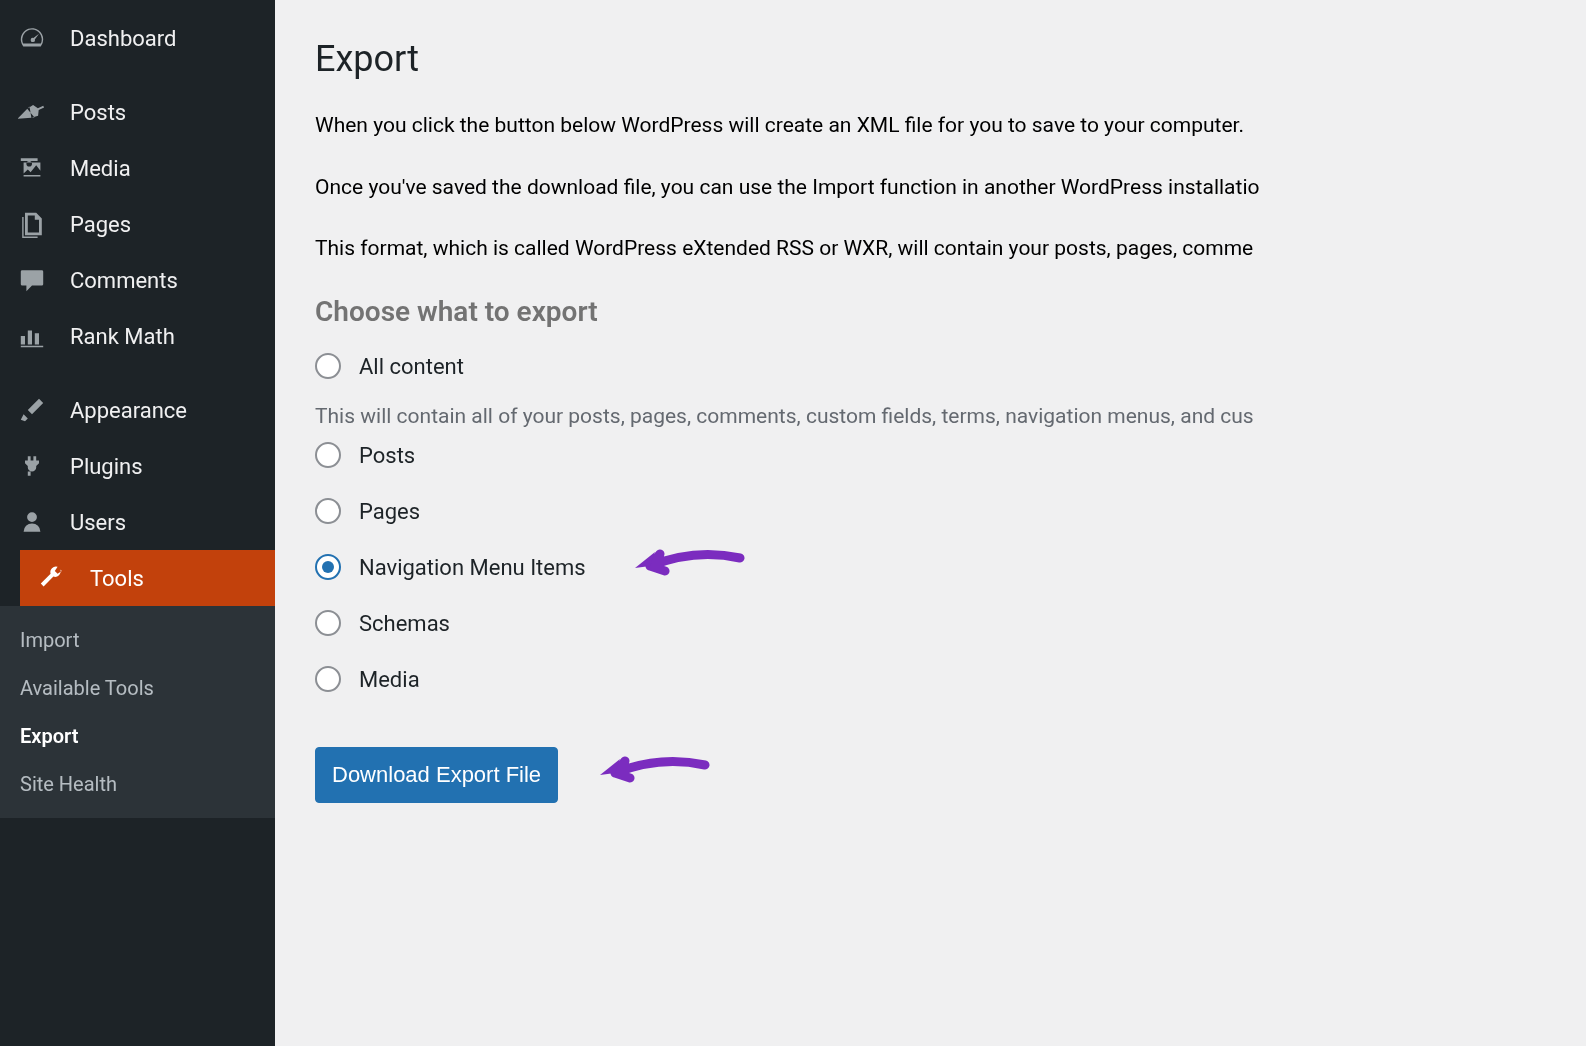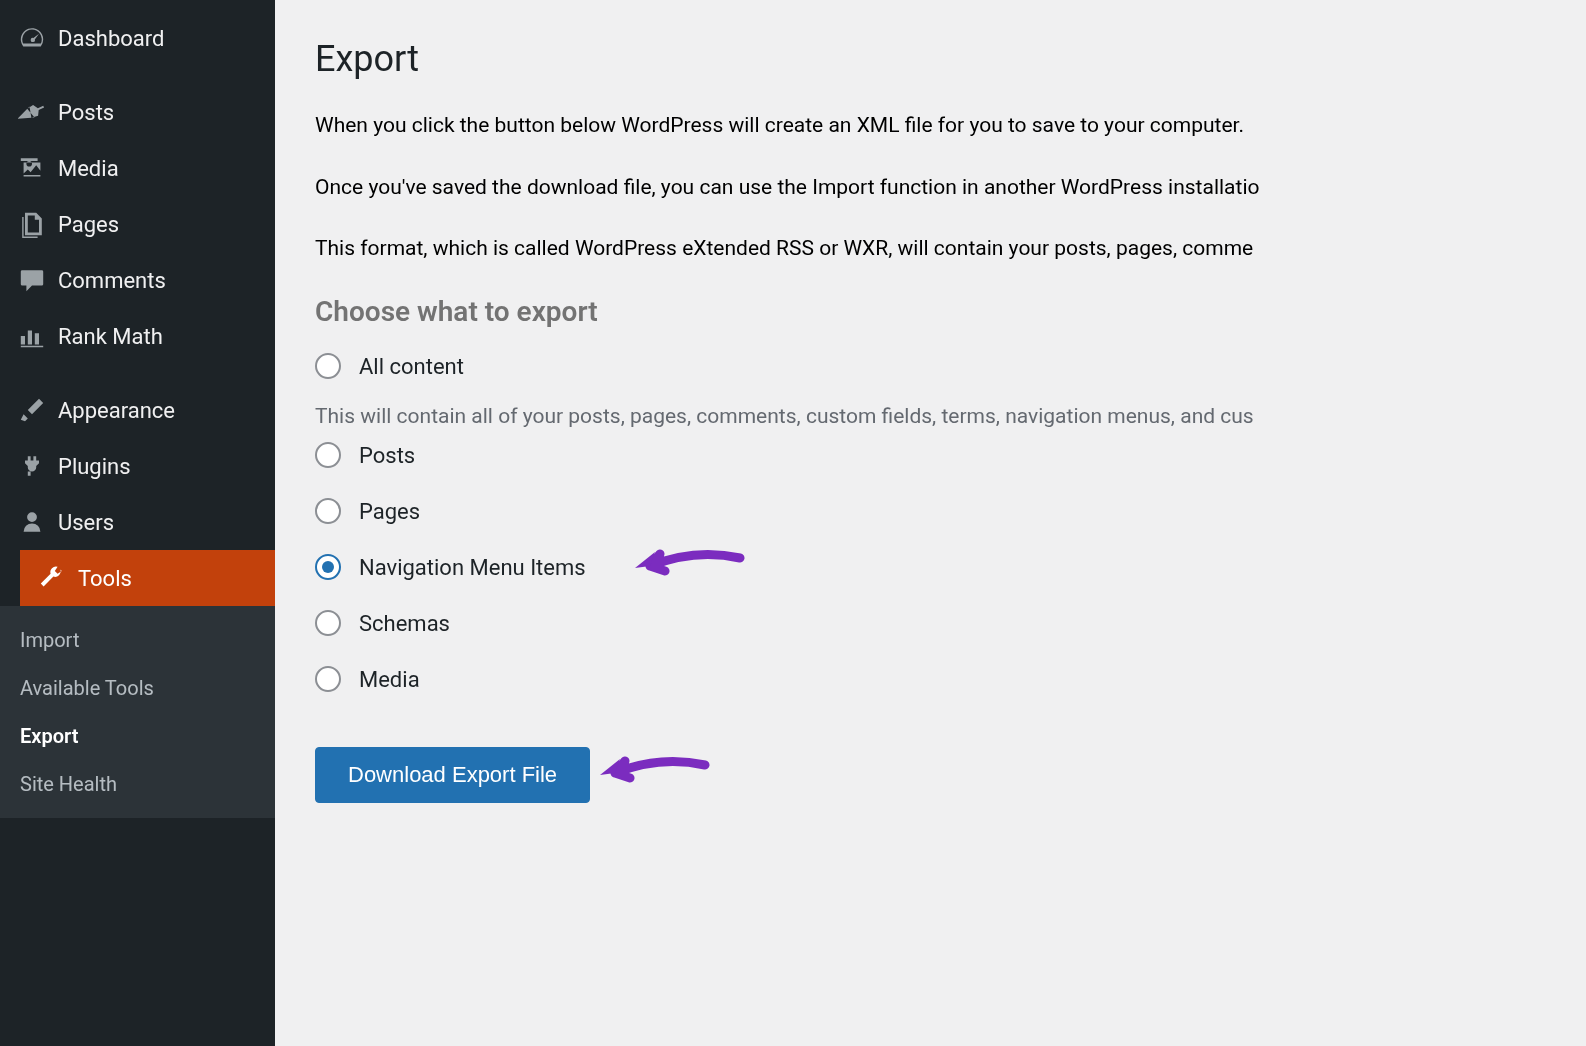--- a/index.html
+++ b/index.html
@@ -1,21 +1,21 @@
 <!DOCTYPE html>
 <html><head>
 <meta charset="utf-8">
 <style>
   * { box-sizing: border-box; margin: 0; padding: 0; }
   body { font-family: -apple-system, BlinkMacSystemFont, "Segoe UI", Roboto, sans-serif; background: #f0f0f1; color: #1d2327; overflow-x: hidden; }
   .wrap { display: flex; min-height: 100vh; }
 
   
   .sidebar { width: 275px; background: #1d2327; color: #f0f0f1; flex-shrink: 0; padding-top: 10px; }
-  .menu-item { display: flex; align-items: center; padding: 14px 18px; font-size: 22px; color: #f0f0f1; cursor: pointer; gap: 12px; }
+  .menu-item { display: flex; align-items: center; padding: 14px 18px; font-size: 22px; color: #f0f0f1; cursor: pointer; gap: 24px; }
   .menu-item.active { background: #c2410c; color: #fff; position: relative; margin-left: 20px; }
   .menu-item.active::after { content: ""; position: absolute; right: -12px; top: 50%; transform: translateY(-50%); border: 12px solid transparent; border-right-color: #f0f0f1; }
   .menu-separator { height: 18px; }
   .icon { width: 28px; height: 28px; flex-shrink: 0; display: inline-flex; align-items: center; justify-content: center; }
   .icon svg { width: 28px; height: 28px; fill: rgba(240,246,252,.6); }
   .menu-item.active .icon svg { fill: #fff; }
   .submenu { background: #2c3338; padding: 10px 0; }
   .submenu-item { padding: 12px 20px; font-size: 20px; color: rgba(240,246,252,.7); cursor: pointer; }
   .submenu-item.current { color: #fff; font-weight: 600; }
 
@@ -25,21 +25,21 @@
   .intro p { font-size: 21px; color: #000000; margin-bottom: 30px; line-height: 1.5; white-space: nowrap; }
   h2 { font-size: 28px; font-weight: 600; color: #737373; margin: 10px 0 25px; }
 
   .radio-row { display: flex; align-items: flex-end; gap: 18px; margin-bottom: 30px; position: relative; }
   .radio { appearance: none; width: 26px; height: 26px; border: 2px solid #8c8f94; border-radius: 50%; display: inline-block; position: relative; cursor: pointer; background: #fff; }
   .radio:checked { border-color: #2271b1; }
   .radio:checked::after { content: ""; position: absolute; left: 50%; top: 50%; transform: translate(-50%,-50%); width: 12px; height: 12px; border-radius: 50%; background: #2271b1; }
   .radio-label { font-size: 22px; color: #1d2327; cursor: pointer; }
   .option-desc { font-size: 21px; color: #646970; margin: -5px 0 14px; white-space: nowrap; }
 
-  .button-primary { background: #2271b1; border: 1px solid #2271b1; color: #fff; font-size: 22px; padding: 14px 32px; border-radius: 4px; cursor: pointer; }
+  .button-primary { background: #2271b1; border: 1px solid #2271b1; color: #fff; font-size: 22px; padding: 14px 16px; border-radius: 4px; cursor: pointer; }
   .button-row { margin-top: 25px; position: relative; display: inline-block; }
 
   
   .arrow { position: absolute; width: 120px; height: 60px; pointer-events:none; }
   .arrow svg { width: 100%; height: 100%; }
 </style>
 </head>
 <body>
 
 <div class="wrap">

